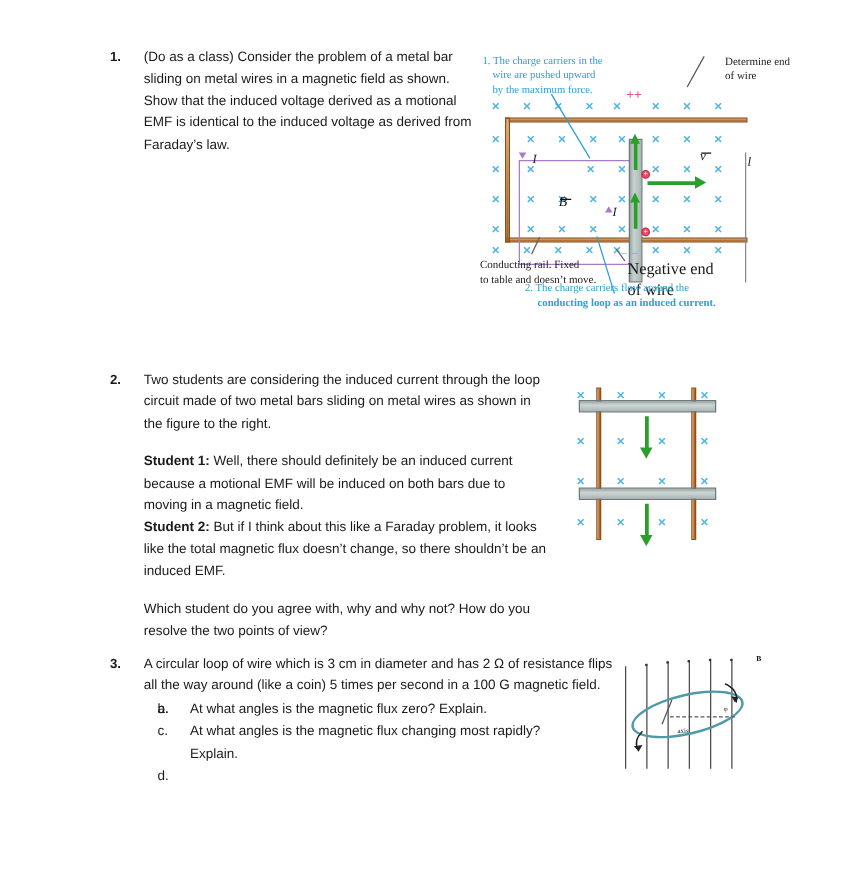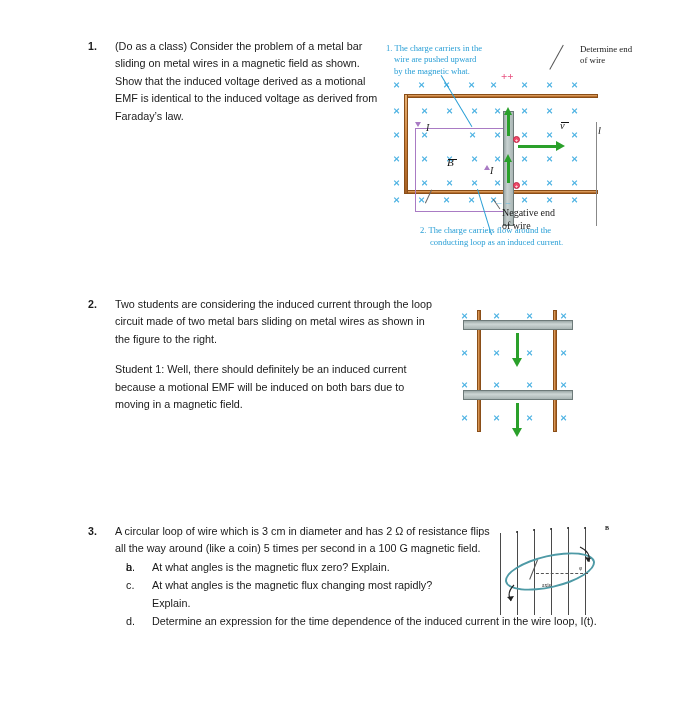--- a/index.html
+++ b/index.html
@@ -44,21 +44,21 @@
     width: 22px;
     text-align: left;
     font-weight: bold;
     font-size: 10.6px;
   }
   .pbody {
     margin-left: 27px;
   }
   .para { margin: 0 0 0 0; }
   .spacer { height: 13px; }
-  strong { font-weight: normal; }
+  strong { font-weight: bold; }
 
   
   .sublist {
     margin: 0;
     padding: 0;
     list-style: none;
     margin-left: 38px;
   }
   .sublist li {
     position: relative;
@@ -240,36 +240,36 @@
     top: 163px;
     font-size: 8.8px;
     line-height: 1.32;
     color: #1a1a1a;
   }
   .fig1-caption-left span { display: block; }
   .fig1-neglabel {
     position: absolute;
     left: 118px;
     top: 163px;
-    font-size: 10px;
+    font-size: 13px;
     line-height: 1.32;
     color: #1a1a1a;
   }
   .fig1-neglabel span { display: block; }
   .fig1-annot-bottom {
     position: absolute;
     left: 36px;
     top: 182px;
     width: 250px;
     color: #2a9fd6;
     font-size: 8.6px;
     line-height: 1.34;
   }
   .fig1-annot-bottom span { display:block; }
-  .fig1-annot-bottom .ind2 { padding-left: 10px; }
+  .fig1-annot-bottom .ind2 { padding-left: 10px; font-weight: bold; }
   .minus-signs {
     position: absolute;
     left: 113px;
     top: 154px;
     color: #4fb3e3;
     font-size: 9px;
     letter-spacing: 1px;
   }
   .leader {
     position: absolute;
@@ -375,21 +375,21 @@
     <div class="pbody">
       <p class="para">(Do as a class) Consider the problem of a metal bar sliding on metal wires in a magnetic field as shown. Show that the induced voltage derived as a motional EMF is identical to the induced voltage as derived from Faraday’s law.</p>
     </div>
   </div>
 
   <div class="fig1">
 
     <div class="fig1-annot-top">
       <span class="ind">1. The charge carriers in the</span>
       <span class="ind2">wire are pushed upward</span>
-      <span class="ind2">by the magnetic what.</span>
+      <span class="ind2">by the maximum force.</span>
     </div>
 
     <div class="fig1-poslabel">
       <span>Determine end</span>
       <span>of wire</span>
     </div>
     <div class="fig1-leader-pos"></div>
 
     <div class="plus-signs">++</div>
 
@@ -482,20 +482,24 @@
     </div>
 
     <div class="vlabel">
       <span style="display:block;height:1px;background:#111;width:8px;position:relative;top:3px;left:1px;"></span>
       <span>v</span>
     </div>
     <div class="elllabel">l</div>
 
     <div class="minus-signs">– –</div>
 
+    <div class="fig1-caption-left">
+      <span>Conducting rail. Fixed</span>
+      <span>to table and doesn’t move.</span>
+    </div>
     <div class="leader" style="left:44px; top:146px; width:1px; height:15px; transform:rotate(25deg);"></div>
 
     <div class="fig1-neglabel">
       <span>Negative end</span>
       <span>of wire</span>
     </div>
     <div class="leader" style="left:112px; top:155px; width:1px; height:12px; transform:rotate(-35deg);"></div>
 
     <div class="fig1-annot-bottom">
       <span>2. The charge carriers flow around the</span>
@@ -504,21 +508,23 @@
     <div class="leader-blue" style="left:100px; top:145px; width:1px; height:48px; transform:rotate(-17deg);"></div>
     <div class="leader-blue" style="left:72px; top:28px; width:1px; height:60px; transform:rotate(-31deg);"></div>
   </div>
 
   <div class="problem" style="left:88px; top:296px; width:350px;">
     <div class="pnum">2.</div>
     <div class="pbody">
       <p class="para">Two students are considering the induced current through the loop circuit made of two metal bars sliding on metal wires as shown in the figure to the right.</p>
       <div class="spacer"></div>
       <p class="para"><strong>Student 1:</strong><span> Well, there should definitely be an induced current because a motional EMF will be induced on both bars due to moving in a magnetic field.</span></p>
+      <p class="para"><strong>Student 2:</strong><span> But if I think about this like a Faraday problem, it looks like the total magnetic flux doesn’t change, so there shouldn’t be an induced EMF.</span></p>
       <div class="spacer"></div>
+      <p class="para">Which student do you agree with, why and why not? How do you resolve the two points of view?</p>
     </div>
   </div>
 
   <div class="fig2">
 
     <div class="xmark" style="left:6px;  top:7px;">✕</div>
     <div class="xmark" style="left:38px; top:7px;">✕</div>
     <div class="xmark" style="left:71px; top:7px;">✕</div>
     <div class="xmark" style="left:105px;top:7px;">✕</div>
 
@@ -561,21 +567,20 @@
       <li>
         <span class="lt">b.</span>
         <span>At what angles is the magnetic flux zero? Explain.</span>
       </li>
       <li style="width:300px;">
         <span class="lt">c.</span>
         <span>At what angles is the magnetic flux changing most rapidly? Explain.</span>
       </li>
       <li style="width:450px;">
         <span class="lt">d.</span>
-        <span>Determine an expression for the time dependence of the induced current in the wire loop, I(t).</span>
       </li>
     </ul>
   </div>
 
   <div class="fig3">
     <div class="f3line" style="left:6px;  top:6px; height:82px;"></div>
     <div class="f3line" style="left:23px; top:4px; height:84px;"></div>
     <div class="f3line" style="left:40px; top:2px; height:86px;"></div>
     <div class="f3line" style="left:57px; top:1px; height:87px;"></div>
     <div class="f3line" style="left:74px; top:0px; height:88px;"></div>

